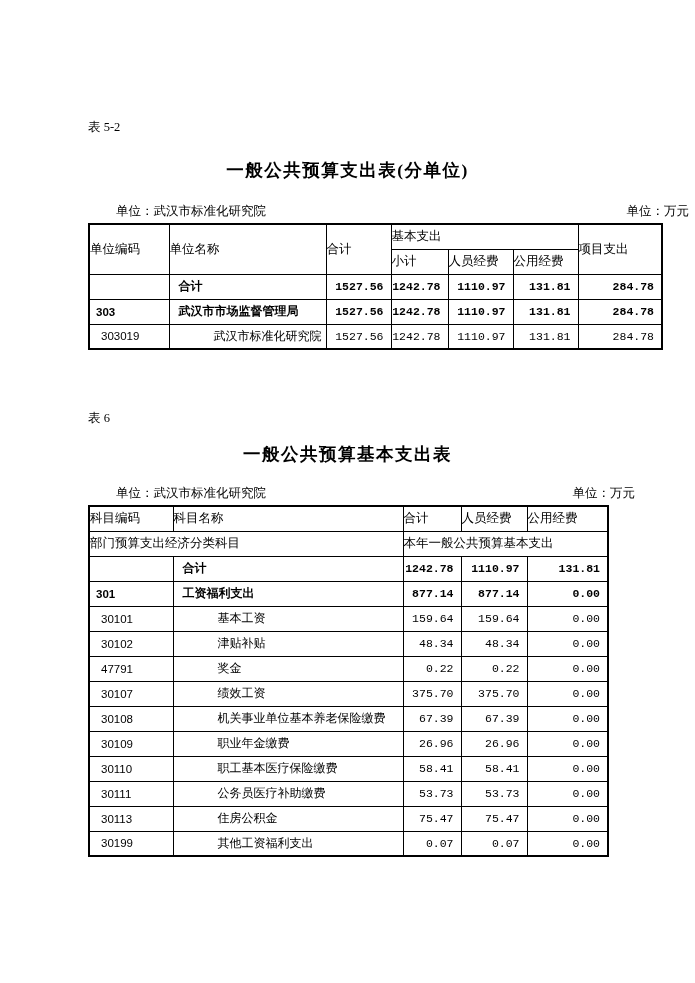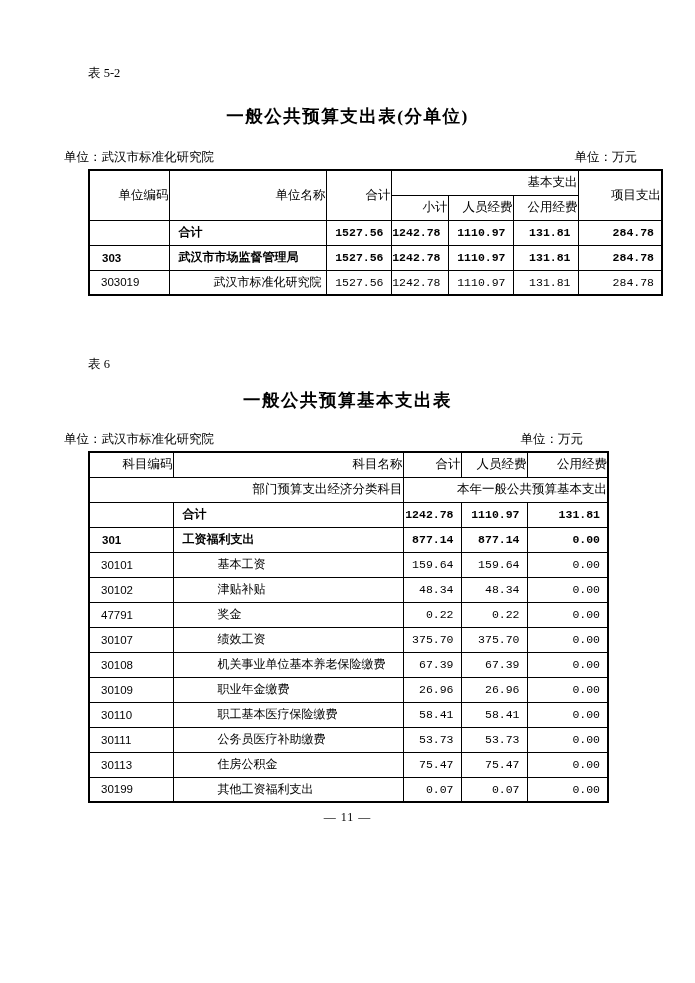--- a/index.html
+++ b/index.html
@@ -3,46 +3,46 @@
 <meta charset="utf-8">
 <style>
   html,body{margin:0;padding:0;background:#888;}
   .page{
     width:695px;height:983px;background:#ffffff;color:#000;
     font-family:"Liberation Serif","DejaVu Serif",serif;
     position:relative;overflow:hidden;
   }
   .tbl-label{font-size:12.5px;margin-left:88px;}
   .doc-title{text-align:center;font-size:17.5px;font-weight:bold;letter-spacing:1.5px;}
-  .unit-row{display:flex;justify-content:space-between;font-size:12.5px;margin-left:64px;align-items:flex-end;}
+  .unit-row{display:flex;justify-content:space-between;font-size:12.5px;margin-left:116px;align-items:flex-end;}
   .unit-row.w1{width:573px;}
   .unit-row.w2{width:519px;}
 
   table{border-collapse:collapse;margin-left:88px;table-layout:fixed;border:2px solid #000;}
   th,td{
     border:1px solid #000;font-size:12px;font-weight:normal;height:25px;
     padding:0;box-sizing:border-box;overflow:hidden;white-space:nowrap;
   }
-  th{text-align:right;font-size:12.5px;margin-top:12px;}
+  th{text-align:left;font-size:12.5px;margin-top:12px;}
   td.num{
     text-align:right;padding-right:7px;
     font-family:Liberation Mono, monospace;font-size:11.5px;
   }
   td.code{
     text-align:left;
     font-family:"Liberation Sans","DejaVu Sans",sans-serif;font-size:11.5px;
   }
   td.name{text-align:left;}
-  .code-l1{padding-left:12px;}
+  .code-l1{padding-left:6px;}
   .code-l2{padding-left:11px;}
   .name-l1{padding-left:9px;}
   .name-l2{padding-left:44px;}
   tr.bold td{font-weight:bold;}
 
-  .sec1-label{padding-top:65px;}
+  .sec1-label{padding-top:119px;}
   .sec1-title{margin-top:22px;}
   .sec1-unit{margin-top:21px;margin-bottom:3px;}
   .sec2-label{margin-top:60px;}
   .sec2-title{margin-top:15px;}
   .sec2-unit{margin-top:19px;margin-bottom:3px;}
   .footer{margin-top:7px;text-align:center;font-size:12px;letter-spacing:1px;}
 </style>
 </head>
 <body>
 
@@ -219,15 +219,14 @@
       <tr>
         <td class="code code-l2">30199</td>
         <td class="name name-l2">其他工资福利支出</td>
         <td class="num">0.07</td>
         <td class="num">0.07</td>
         <td class="num">0.00</td>
       </tr>
     </tbody>
   </table>
 
-  <div class="footer">— 11 —</div>
 
 </div>
 
 </body></html>

